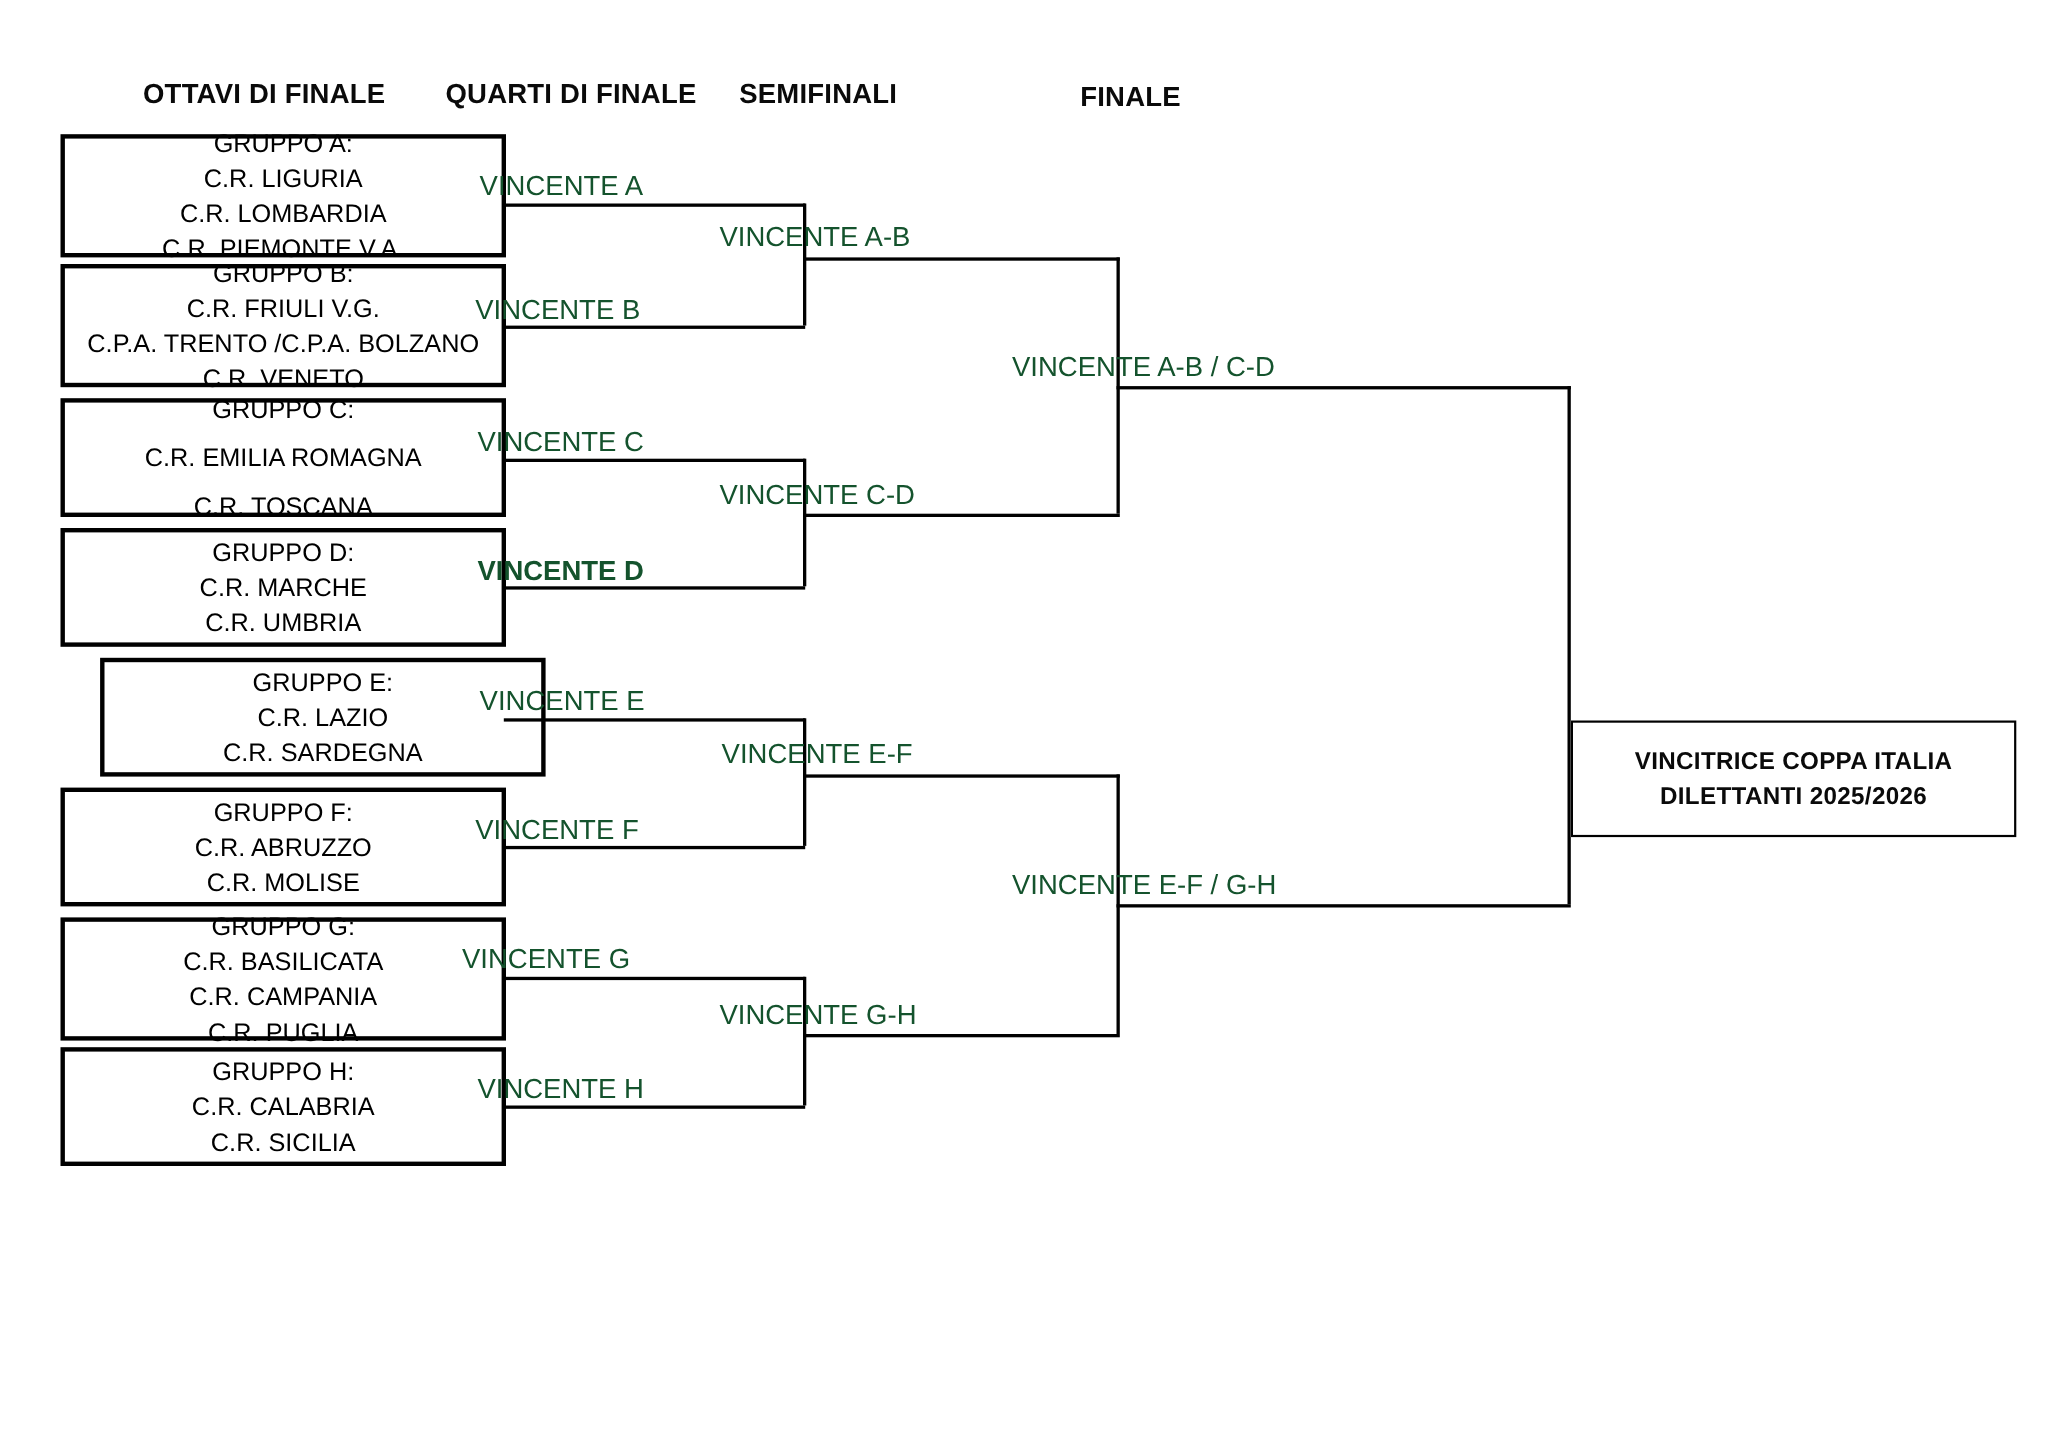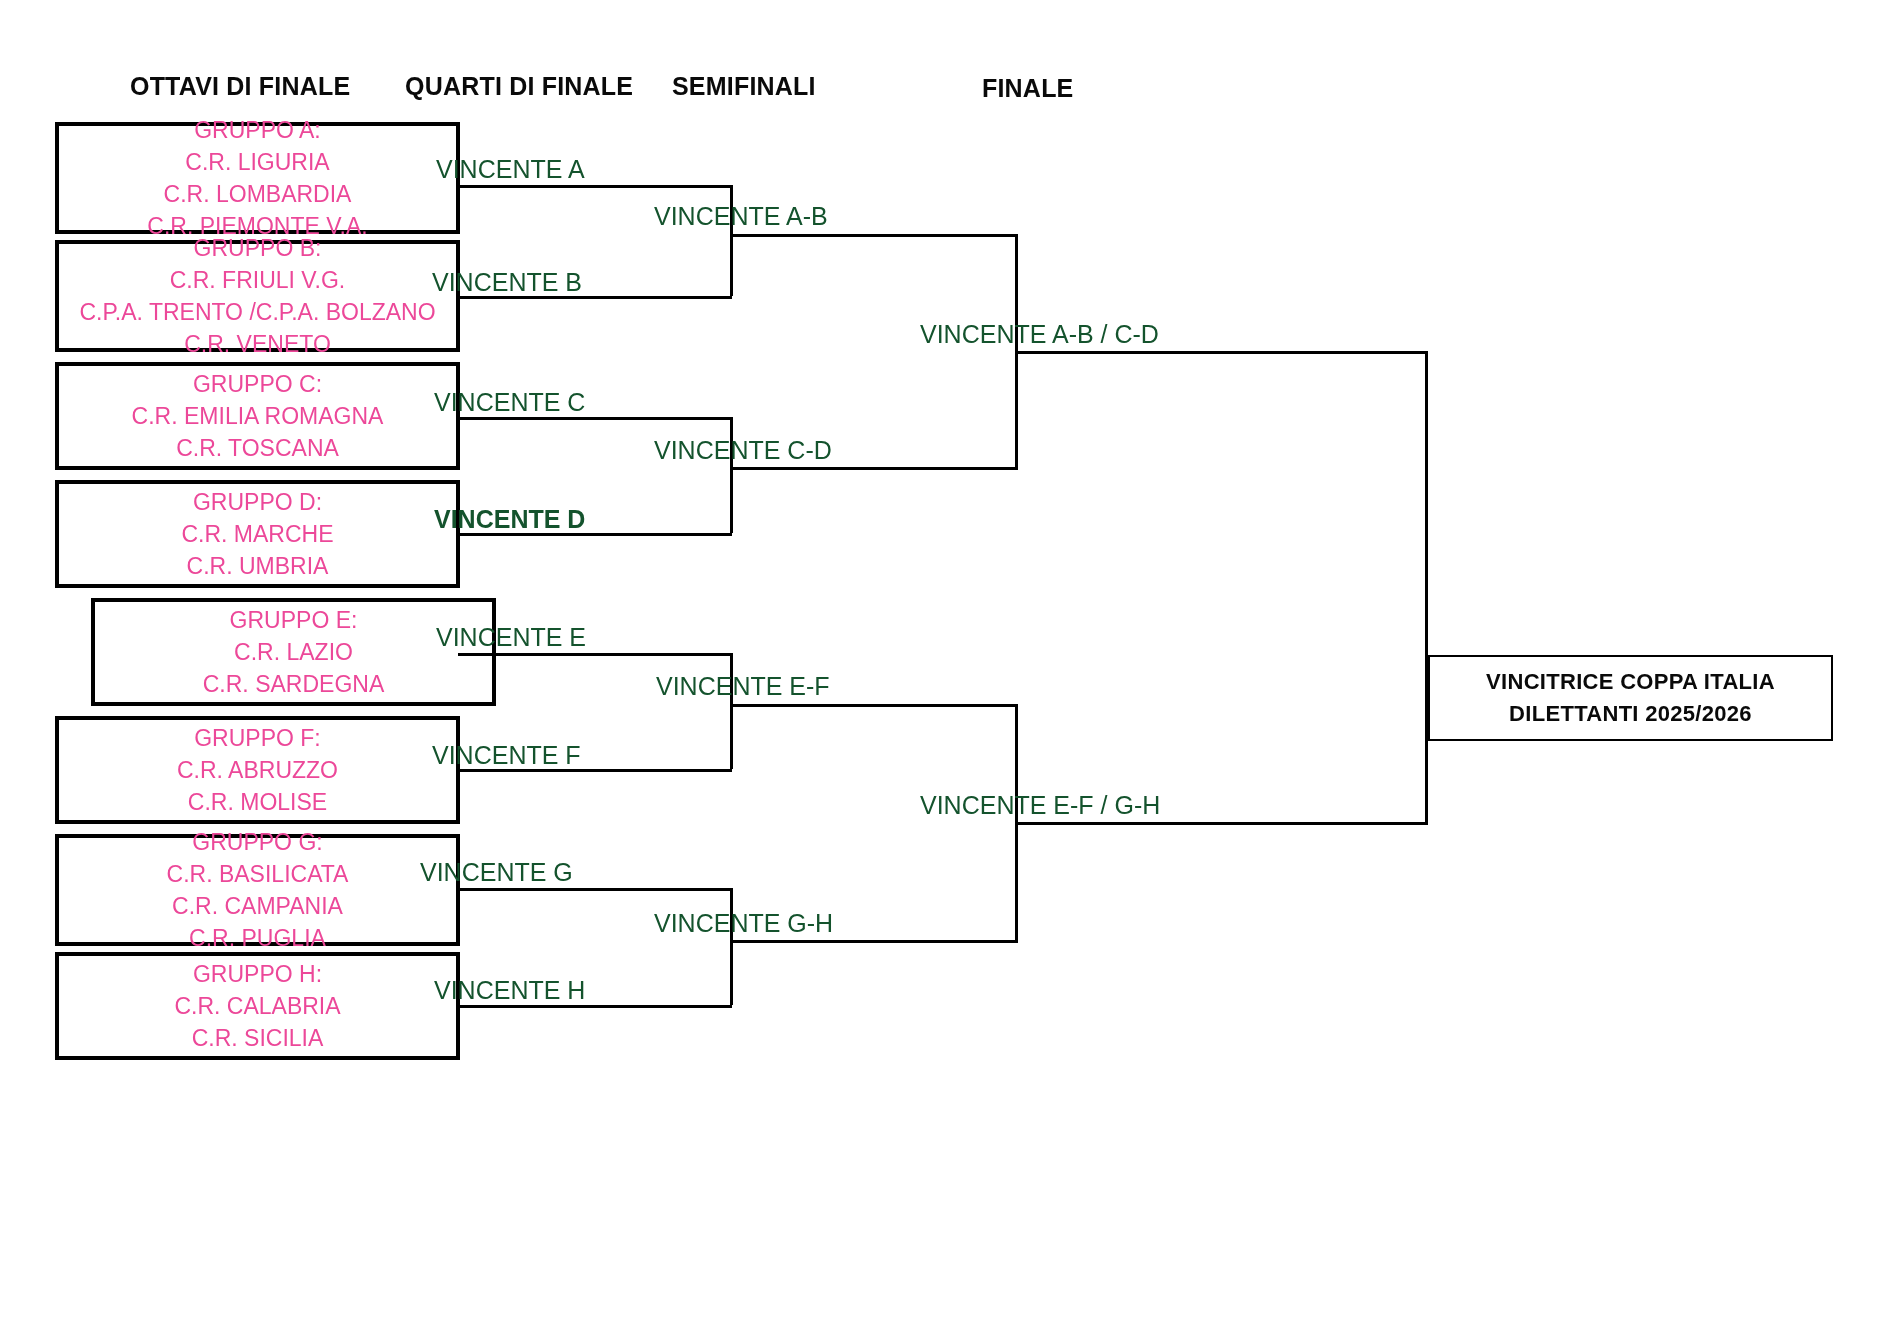--- a/index.html
+++ b/index.html
@@ -41,21 +41,21 @@
     flex-direction: column;
     align-items: center;
     justify-content: center;
     padding: 4px 6px;
   }
   .group-line {
     font-size: 23px;
     line-height: 32px;
     text-align: right;
     white-space: nowrap;
-    color: #ec4899;
+    color: #000000;
   }
 
   
   .hline {
     position: absolute;
     height: 0;
     border-top: 3px solid #000000;
   }
   .vline {
     position: absolute;
@@ -70,21 +70,21 @@
     white-space: nowrap;
     color: #14532d;
   }
 
   
   #winner-box {
     position: absolute;
     left: 1428px;
     top: 655px;
     width: 405px;
-    height: 86px;
+    height: 106px;
     box-sizing: border-box;
     border: 2px solid #000000;
     background: #ffffff;
     display: flex;
     flex-direction: column;
     align-items: center;
     justify-content: center;
   }
   .winner-line {
     font-size: 22px;
@@ -113,21 +113,21 @@
     <div class="group-line">C.R. PIEMONTE V.A.</div>
   </div>
 
   <div class="group-box" style="top:240px; height:112px;">
     <div class="group-line">GRUPPO B:</div>
     <div class="group-line">C.R. FRIULI V.G.</div>
     <div class="group-line">C.P.A. TRENTO /C.P.A. BOLZANO</div>
     <div class="group-line">C.R. VENETO</div>
   </div>
 
-  <div class="group-box" style="top:362px; height:108px;">
+  <div class="group-box" style="top:362px; height:108px;gap:12px;">
     <div class="group-line">GRUPPO C:</div>
     <div class="group-line">C.R. EMILIA ROMAGNA</div>
     <div class="group-line">C.R. TOSCANA</div>
   </div>
 
   <div class="group-box" style="top:480px; height:108px;">
     <div class="group-line">GRUPPO D:</div>
     <div class="group-line">C.R. MARCHE</div>
     <div class="group-line">C.R. UMBRIA</div>
   </div>

